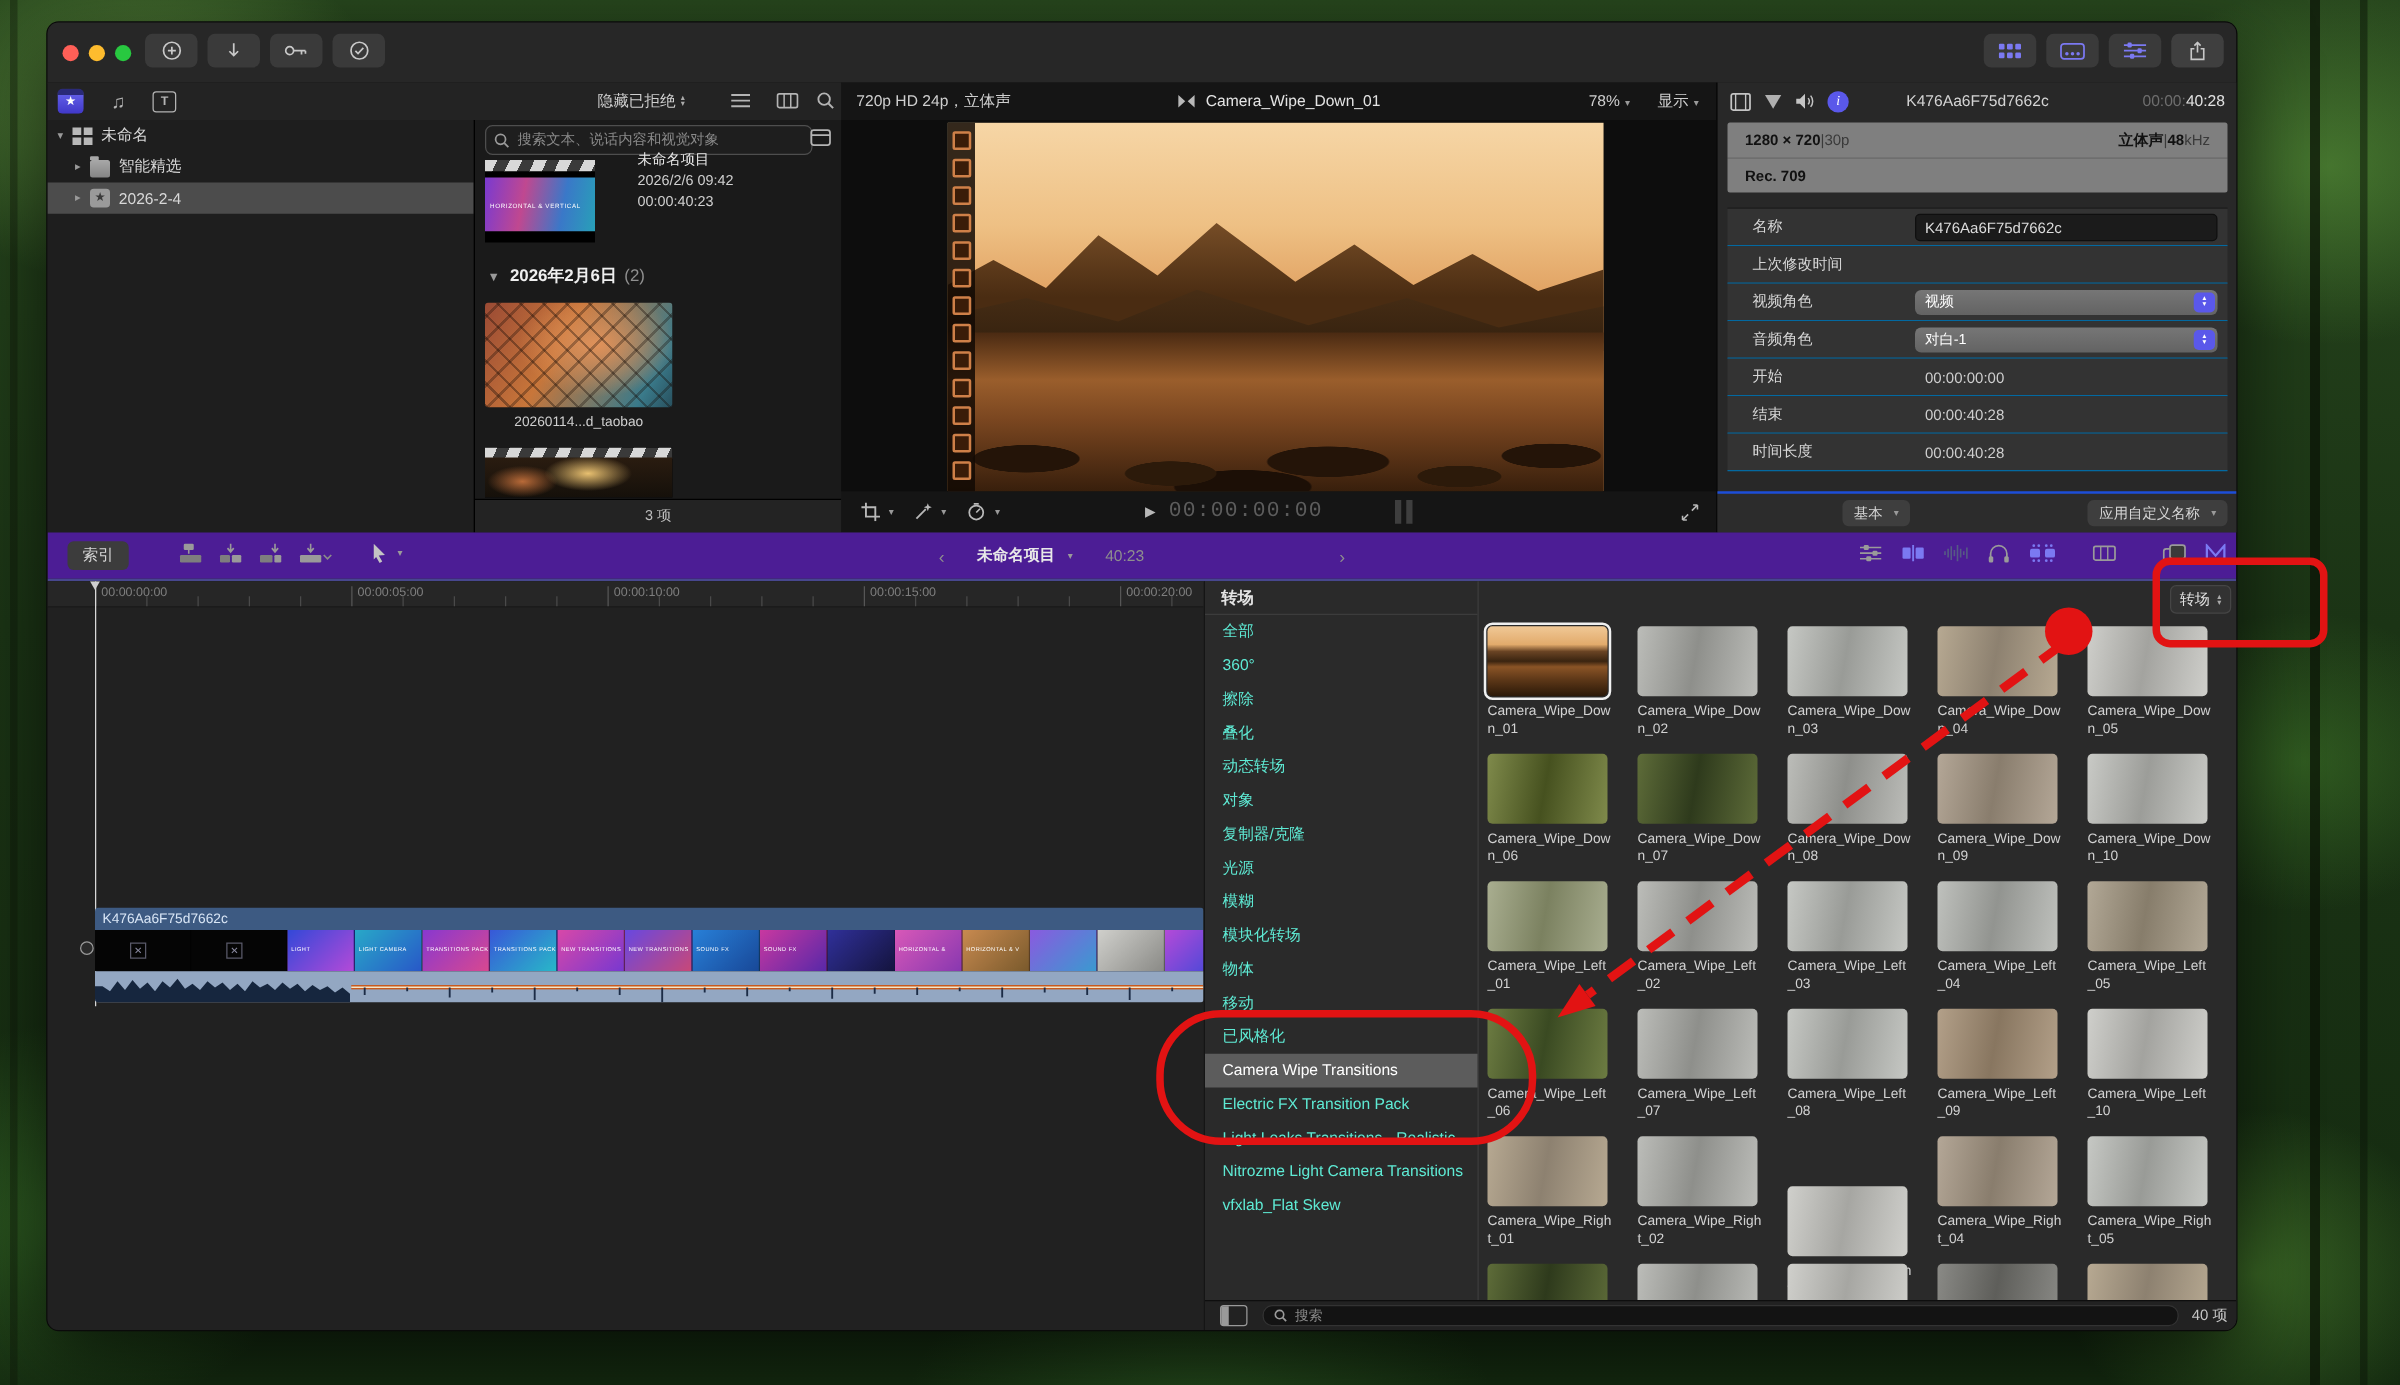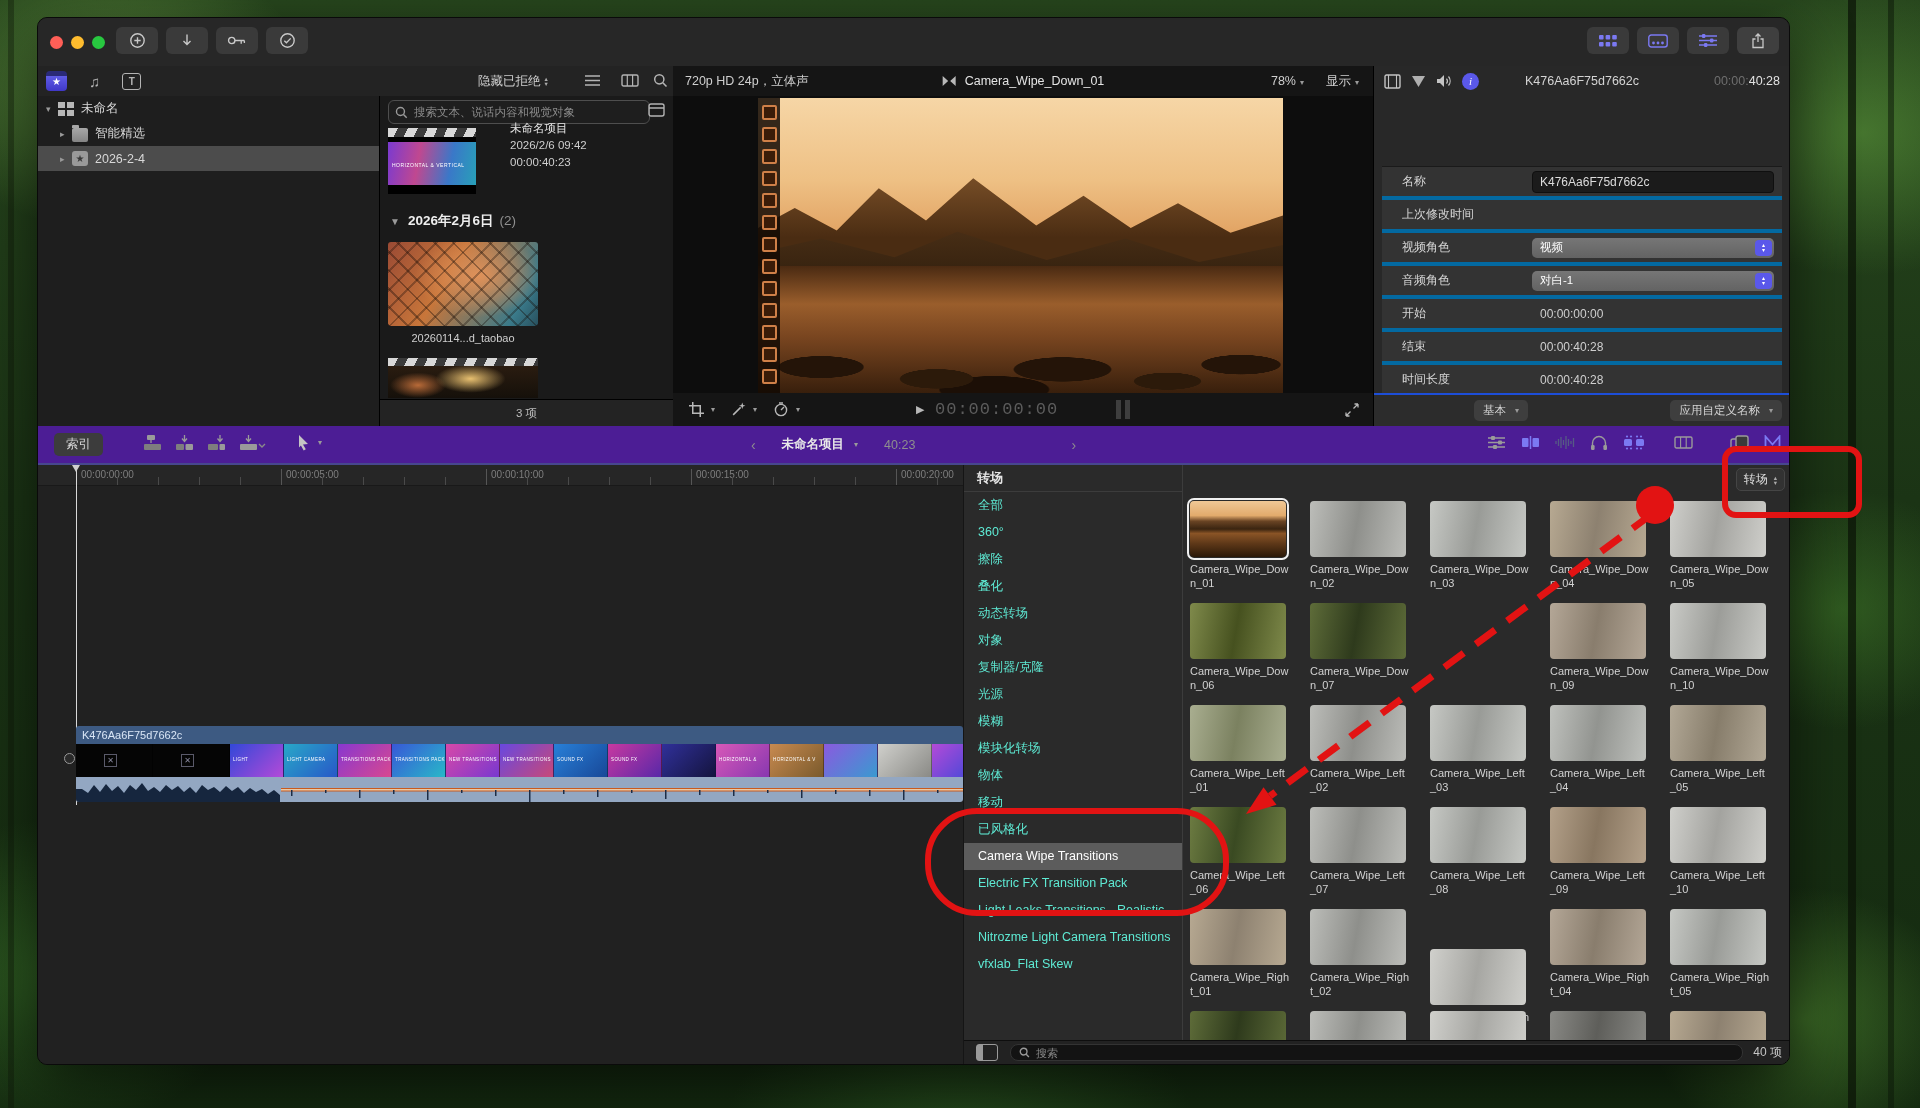--- a/index.html
+++ b/index.html
@@ -123,21 +123,21 @@
   #i-title{position:absolute;left:50%;transform:translateX(-50%);font-size:12.5px;color:#d4d4d4;}
   #i-tc{position:absolute;right:10px;font-size:12.5px;color:#e2e2e2;}
   #i-tc .dim{color:#6e6e6e;}
   #i-info{position:absolute;left:8px;right:8px;top:32px;height:56px;background:#7f7f7f;border-radius:2px;
     color:#111;font-size:12px;}
   .ii-row{height:28px;display:flex;align-items:center;padding:0 14px;justify-content:space-between;}
   .ii-row + .ii-row{border-top:1px solid rgba(0,0,0,.18);}
   .ii-left b,.ii-right b{font-weight:bold;}
   .ii-sub{color:#3a3a3a;}
   #i-rows{position:absolute;left:8px;right:8px;top:100px;border-top:1px solid #1a1a1a;}
-  .insp-row{height:29px;display:flex;align-items:center;background:#333333;border-bottom:4px solid #0369a1;
+  .insp-row{height:29px;display:flex;align-items:center;background:#333333;border-bottom:1px solid #0369a1;
     font-size:12px;color:#d6d6d6;}
   .insp-label{width:130px;padding-left:20px;flex:none;}
   .insp-input{flex:1;margin-right:8px;height:20px;background:#1b1b1b;border-radius:4px;color:#dcdcdc;
     font-size:12px;line-height:20px;padding:0 7px;border:1px solid #0f0f0f;}
   .insp-select{flex:1;margin-right:8px;height:20px;background:linear-gradient(#767676,#636363);border-radius:5px;
     display:flex;align-items:center;color:#fff;font-size:11.5px;padding-left:8px;position:relative;}
   .selchev{position:absolute;right:2px;top:2px;bottom:2px;width:17px;background:#5a58ea;border-radius:4px;
     display:flex;flex-direction:column;align-items:center;justify-content:center;font-size:6px;line-height:5px;color:#fff;}
   .insp-val{padding-left:8px;color:#cfcfcf;}
   #i-foot{position:absolute;left:0;right:0;bottom:0;height:31px;border-top:2px solid #1d4ed8;background:#2c2c2c;}
@@ -470,20 +470,29 @@
               <path d="M1 5h3l4-4v12L4 9H1z" fill="#c4c4c4"></path>
               <path d="M10.5 4.5a4 4 0 0 1 0 5M12.5 2.5a7 7 0 0 1 0 9" fill="none" stroke="#c4c4c4" stroke-width="1.2"></path>
             </svg>
         </span>
         <span class="ih-ic" style="width:17px;height:17px;border-radius:50%;background:#5a58ea;color:#fff;
           font-size:11px;font-style:italic;font-family:'Liberation Serif','DejaVu Serif',serif;
           align-items:center;justify-content:center;display:flex;">i</span>
         <span id="i-title">K476Aa6F75d7662c</span>
         <span id="i-tc"><span class="dim">00:00:</span><span>40:28</span></span>
       </div>
+      <div id="i-info">
+        <div class="ii-row">
+          <span class="ii-left"><b>1280 × 720</b><span class="ii-sub">|</span><span class="ii-sub">30p</span></span>
+          <span class="ii-right"><b>立体声</b><span class="ii-sub">|</span><b>48</b><span class="ii-sub">kHz</span></span>
+        </div>
+        <div class="ii-row">
+            <b>Rec. 709</b>
+          </div>
+      </div>
       <div id="i-rows">
           <div class="insp-row">
             <span class="insp-label">名称</span>
             <div class="insp-input">K476Aa6F75d7662c</div>
           </div>
           <div class="insp-row">
             <span class="insp-label">上次修改时间</span>
           </div>
           <div class="insp-row">
             <span class="insp-label">视频角色</span>
@@ -776,20 +785,24 @@
             <div class="g-label">Camera_Wipe_Down_05</div>
           </div>
           <div class="g-item" style="left: 8px; top: 138px;">
             <div class="g-thumb" style="background: linear-gradient(100deg, rgb(127, 138, 75) 0%, rgb(70, 81, 31) 48%, rgb(127, 138, 75) 100%);"></div>
             <div class="g-label">Camera_Wipe_Down_06</div>
           </div>
           <div class="g-item" style="left: 128px; top: 138px;">
             <div class="g-thumb" style="background: linear-gradient(100deg, rgb(94, 108, 57) 0%, rgb(46, 58, 28) 48%, rgb(94, 108, 57) 100%);"></div>
             <div class="g-label">Camera_Wipe_Down_07</div>
           </div>
+          <div class="g-item" style="left: 248px; top: 138px;">
+            <div class="g-thumb" style="background: linear-gradient(100deg, rgb(188, 189, 185) 0%, rgb(142, 143, 139) 48%, rgb(188, 189, 185) 100%);"></div>
+            <div class="g-label">Camera_Wipe_Down_08</div>
+          </div>
           <div class="g-item" style="left: 368px; top: 138px;">
             <div class="g-thumb" style="background: linear-gradient(100deg, rgb(180, 167, 151) 0%, rgb(137, 125, 109) 48%, rgb(180, 167, 151) 100%);"></div>
             <div class="g-label">Camera_Wipe_Down_09</div>
           </div>
           <div class="g-item" style="left: 488px; top: 138px;">
             <div class="g-thumb" style="background: linear-gradient(100deg, rgb(201, 202, 198) 0%, rgb(156, 157, 153) 48%, rgb(201, 202, 198) 100%);"></div>
             <div class="g-label">Camera_Wipe_Down_10</div>
           </div>
           <div class="g-item" style="left: 8px; top: 240px;">
             <div class="g-thumb" style="background: linear-gradient(100deg, rgb(169, 174, 144) 0%, rgb(123, 129, 96) 48%, rgb(169, 174, 144) 100%);"></div>

